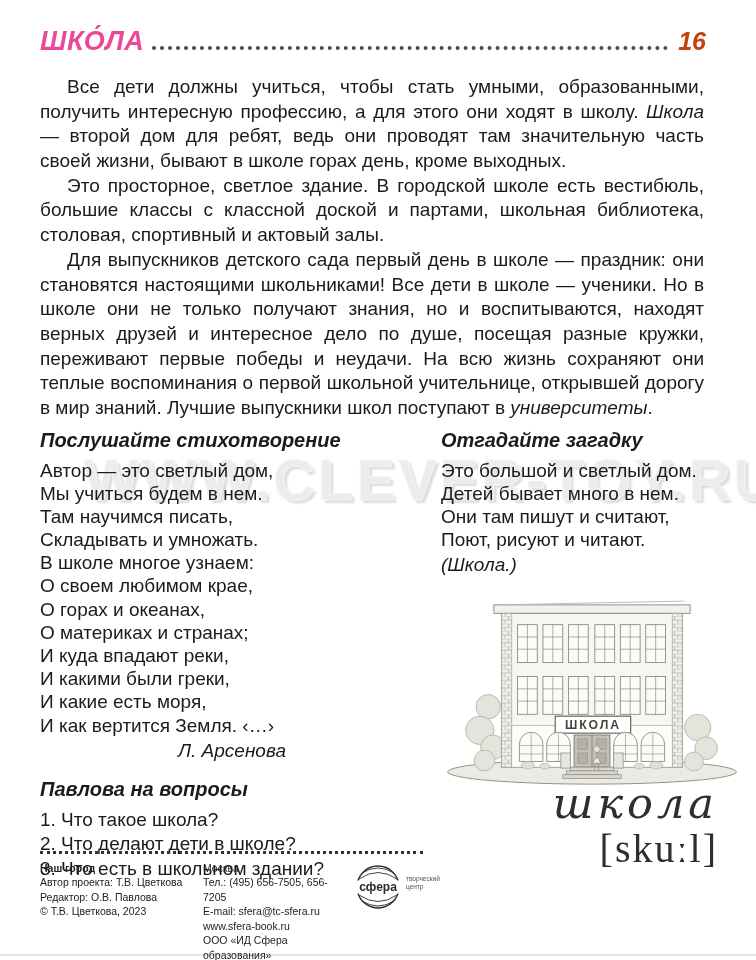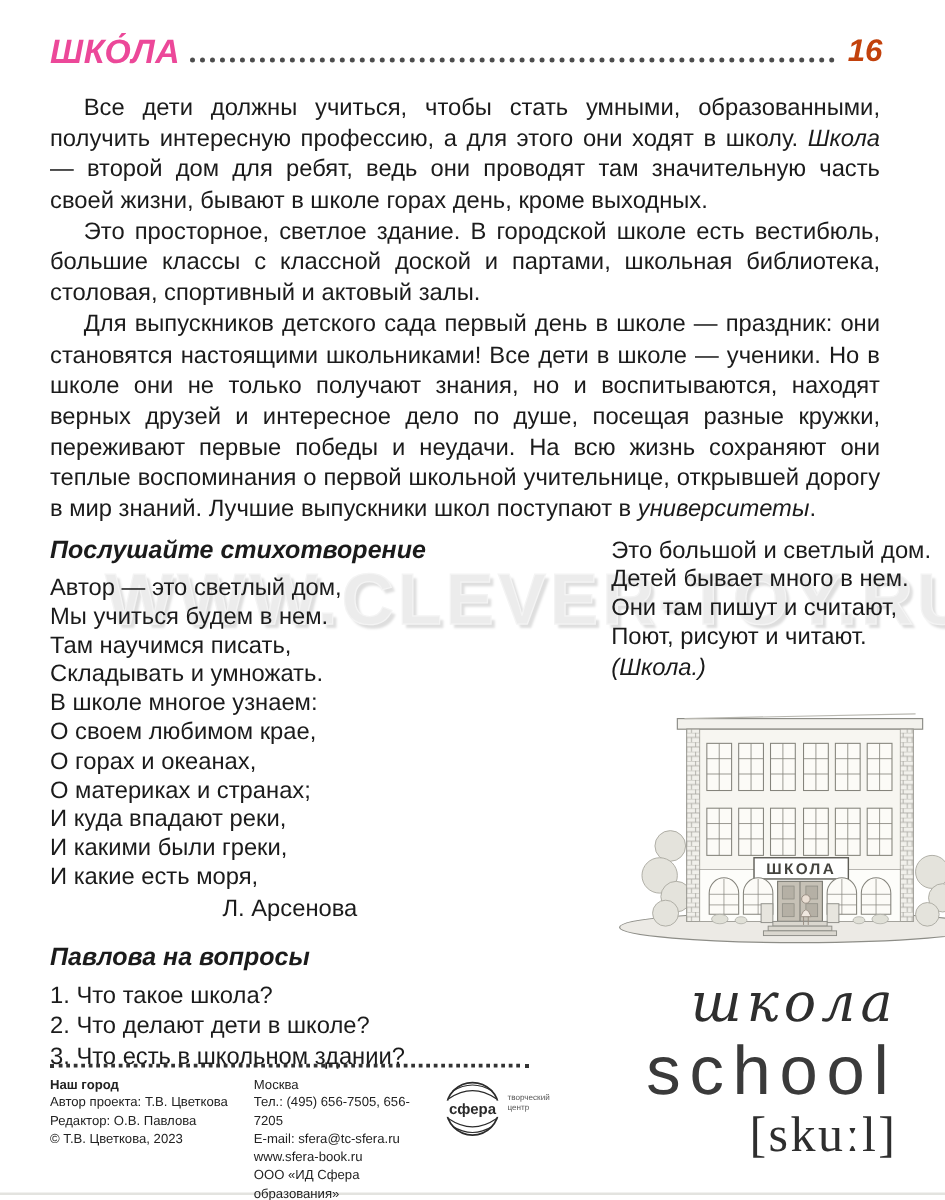--- a/index.html
+++ b/index.html
@@ -9,26 +9,26 @@
   }
   
   .header{display:flex;align-items:flex-end;margin:26px 50px 0 40px;position:relative;z-index:1;}
   .header-title{font-size:27px;font-weight:bold;font-style:italic;letter-spacing:.5px;color:#ec4899;}
   .leader{flex:1;margin:0 10px 7px 8px;border-bottom:4px dotted #4d4d4d;height:0;}
   .page-num{font-size:25px;font-weight:bold;font-style:italic;color:#c2410c;padding-bottom:1px;}
   
   .intro{margin:18px 52px 0 40px;font-size:19px;line-height:1.3;text-align:justify;position:relative;z-index:1;}
   .intro p{margin:0;text-indent:27px;}
   
-  .columns{display:flex;margin:8px 34px 0 40px;position:relative;z-index:1;gap:48px;}
+  .columns{display:flex;margin:8px 34px 0 40px;position:relative;z-index:1;}
   .col-left{width:385px;flex:none;}
   .col-right{flex:1;padding-left:16px;}
   .sec-title{font-size:20px;font-weight:bold;font-style:italic;margin:0 0 7px 0;}
   .verse-line{font-size:19px;line-height:1.22;}
-  .poem-author{font-size:19px;margin-top:3px;padding-left:138px;}
+  .poem-author{font-size:19px;font-style:italic;margin-top:3px;padding-left:138px;}
   .riddle-answer{font-size:19px;font-style:italic;text-align:left;padding-right:28px;margin-top:3px;}
   .questions{margin-top:16px;}
   .question-line{font-size:19px;line-height:1.3;}
   .building-wrap{margin-top:10px;}
   
   .watermark{
     position:absolute;left:84px;top:446px;z-index:0;white-space:nowrap;
     font-size:58px;font-weight:bold;letter-spacing:3px;color:#ececec;
     text-shadow:3px 3px 2px #dedede;-webkit-text-stroke:1px #f4f4f4;
   }
@@ -75,32 +75,34 @@
         <div class="verse-line">Мы учиться будем в нем.</div>
         <div class="verse-line">Там научимся писать,</div>
         <div class="verse-line">Складывать и умножать.</div>
         <div class="verse-line">В школе многое узнаем:</div>
         <div class="verse-line">О своем любимом крае,</div>
         <div class="verse-line">О горах и океанах,</div>
         <div class="verse-line">О материках и странах;</div>
         <div class="verse-line">И куда впадают реки,</div>
         <div class="verse-line">И какими были греки,</div>
         <div class="verse-line">И какие есть моря,</div>
+        <div class="verse-line">И как вертится Земля. ‹…›</div>
         <div class="poem-author">Л. Арсенова</div>
       </div>
 
       <div class="questions">
         <p class="sec-title">Павлова на вопросы</p>
         <div class="question-line">1. Что такое школа?</div>
         <div class="question-line">2. Что делают дети в школе?</div>
         <div class="question-line">3. Что есть в школьном здании?</div>
       </div>
     </div>
 
     <div class="col-right">
+      <p class="sec-title">Отгадайте загадку</p>
       <div>
         <div class="verse-line">Это большой и светлый дом.</div>
         <div class="verse-line">Детей бывает много в нем.</div>
         <div class="verse-line">Они там пишут и считают,</div>
         <div class="verse-line">Поют, рисуют и читают.</div>
         <div class="riddle-answer">(Школа.)</div>
       </div>
 
       <div class="building-wrap">
         <svg width="302" height="200" viewBox="0 0 320 212">
@@ -224,18 +226,17 @@
         <path d="M7 18 Q26 5 45 18 M10 12 Q26 2 42 12 M7 34 Q26 47 45 34 M10 40 Q26 50 42 40" fill="none" stroke="#2b2b2b" stroke-width="0.9"></path>
         <rect x="3" y="19.5" width="46" height="13" fill="#ffffff"></rect>
         <text x="26" y="30" text-anchor="middle" font-size="12" font-weight="bold" fill="#2b2b2b" font-family="Liberation Sans, sans-serif">сфера</text>
       </svg>
       <div class="logo-tagline">творческий центр</div>
     </div>
   </div>
 
   <div class="vocab">
     <div class="vocab-ru">школа</div>
-    <div class="vocab-en">school</div>
     <div class="vocab-ipa">[skuːl]</div>
   </div>
 
   <div class="scan-edge"></div>
 </div>
 
 </body></html>

